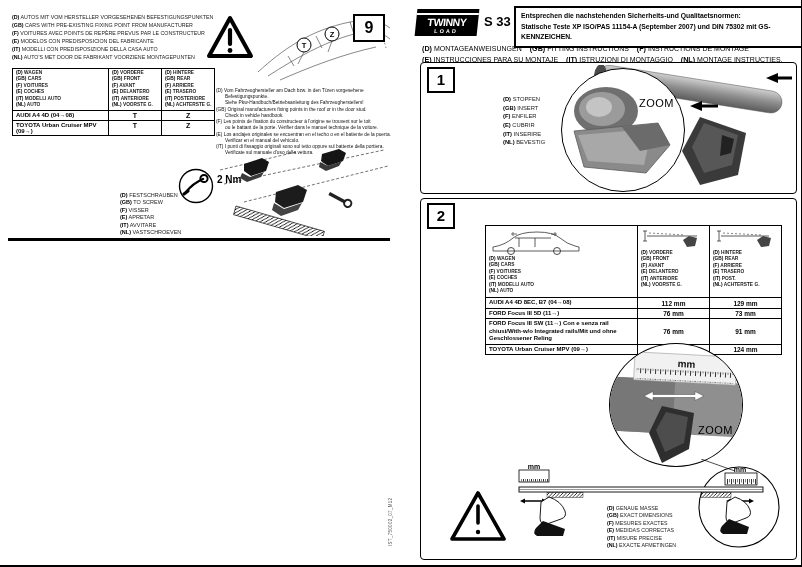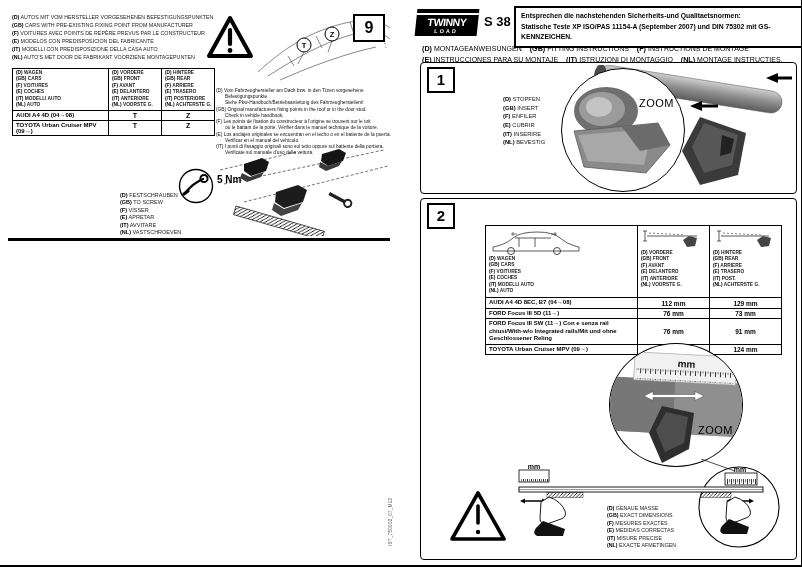--- a/index.html
+++ b/index.html
@@ -192,42 +192,42 @@
         <circle cx="21" cy="1.7" r="3.6" fill="none" stroke="#222" stroke-width="2"></circle>
       </g>
     </svg>
 
     <svg class="torque-ico" width="40" height="40" viewBox="0 0 40 40">
       <circle cx="20" cy="20" r="16.5" fill="none" stroke="#000" stroke-width="1.4"></circle>
       <path d="M10 26 C 14 21, 20 16, 27 13" fill="none" stroke="#000" stroke-width="2.4" stroke-linecap="round"></path>
       <circle cx="28" cy="12.5" r="3.6" fill="none" stroke="#000" stroke-width="2"></circle>
       <path d="M8 28 l4 -3" stroke="#000" stroke-width="3.2" stroke-linecap="round"></path>
     </svg>
-    <div class="torque-val">5 Nm</div>
+    <div class="torque-val">2 Nm</div>
 
     <div class="screw-list">
       <div class="lang-line"><b>(D)</b> <span>FESTSCHRAUBEN</span></div>
       <div class="lang-line"><b>(GB)</b> <span>TO SCREW</span></div>
       <div class="lang-line"><b>(F)</b> <span>VISSER</span></div>
       <div class="lang-line"><b>(E)</b> <span>APRETAR</span></div>
       <div class="lang-line"><b>(IT)</b> <span>AVVITARE</span></div>
       <div class="lang-line"><b>(NL)</b> <span>VASTSCHROEVEN</span></div>
     </div>
   </div>
 
   <div class="doc-code">IST_750002_07_M12</div>
 
   <div class="right-panel">
 
     <div class="logo-box">
       <div class="logo-black">
         <span class="tw">TWINNY</span>
         <span class="ld">LOAD</span>
       </div>
-      <span class="model">S 38</span>
+      <span class="model">S 33</span>
     </div>
 
     <div class="norms-box">
       <div>Entsprechen die nachstehenden Sicherheits-und Qualitaetsnormen:</div>
       <div>Statische Teste XP ISO/PAS 11154-A (September 2007) und DIN 75302 mit GS-KENNZEICHEN.</div>
     </div>
 
     <div class="instr">
       <div>
         <b>(D)</b> <span class="t">MONTAGEANWEISUNGEN</span>

